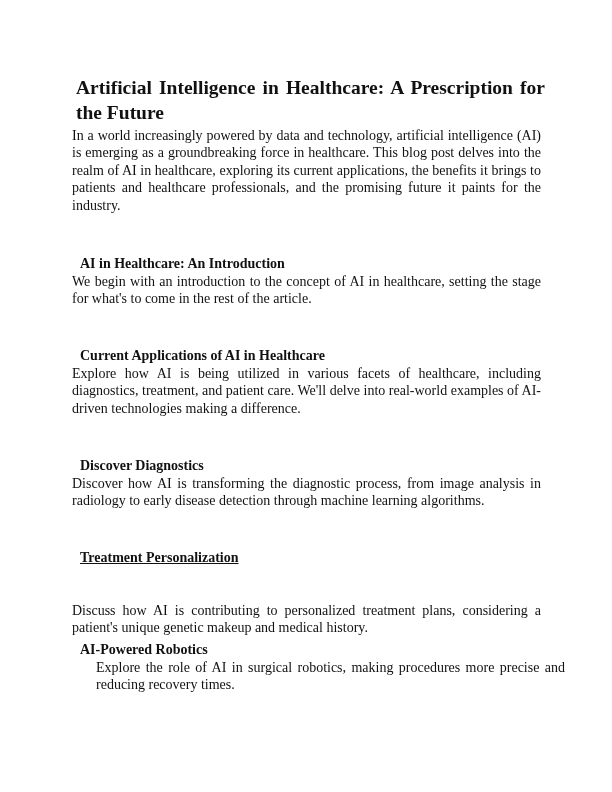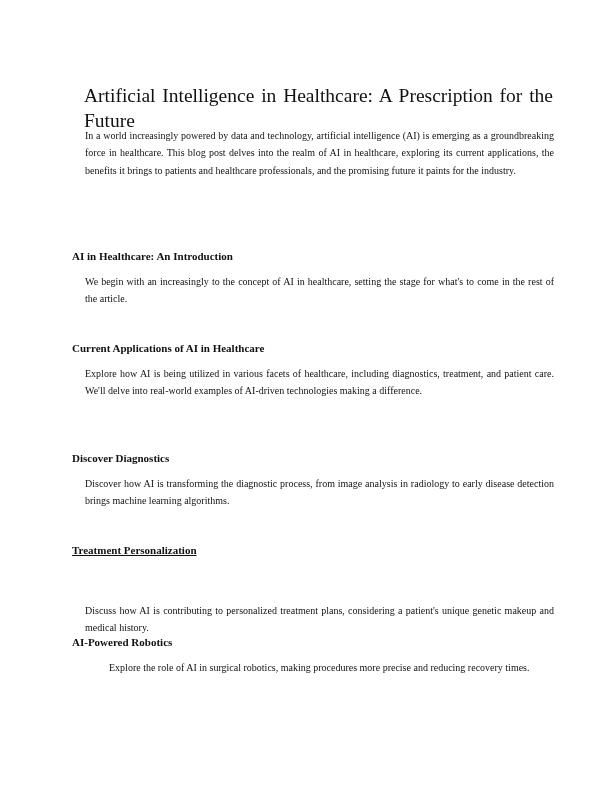--- a/index.html
+++ b/index.html
@@ -19,62 +19,62 @@
       position: absolute;
       left: 72px;
       top: 0;
       width: 469px;
     }
     .doc-title {
       position: absolute;
       left: 0;
       top: 71px;
       width: 469px;
-      margin: 12px;
+      margin: 4px;
       font-size: 19.5px;
       line-height: 25px;
-      font-weight: normal;
+      font-weight: bold;
       text-align: justify;
       text-align-last: left;
     }
     .para {
       position: absolute;
-      left: 13px;
+      left: 0;
       width: 469px;
       margin: 0;
-      font-size: 10px;
+      font-size: 14px;
       line-height: 17.4px;
       text-align: justify;
       text-align-last: left;
     }
     .section-heading {
       position: absolute;
       left: 0;
       width: 469px;
-      margin: 0;
-      font-size: 11px;
+      margin: 8px;
+      font-size: 14px;
       line-height: 18px;
       font-weight: bold;
     }
   </style>
 </head>
 <body>
 
 <div class="page">
   <h1 class="doc-title">Artificial Intelligence in Healthcare: A Prescription for the Future</h1>
 
   <p class="para" style="top:127px;">In a world increasingly powered by data and technology, artificial intelligence (AI) is emerging as a groundbreaking force in healthcare. This blog post delves into the realm of AI in healthcare, exploring its current applications, the benefits it brings to patients and healthcare professionals, and the promising future it paints for the industry.</p>
 
   <h2 class="section-heading" style="top:247px;">AI in Healthcare: An Introduction</h2>
-  <p class="para" style="top:273px;">We begin with an increasingly to the concept of AI in healthcare, setting the stage for what's to come in the rest of the article.</p>
+  <p class="para" style="top:273px;">We begin with an introduction to the concept of AI in healthcare, setting the stage for what's to come in the rest of the article.</p>
 
   <h2 class="section-heading" style="top:339px;">Current Applications of AI in Healthcare</h2>
   <p class="para" style="top:365px;">Explore how AI is being utilized in various facets of healthcare, including diagnostics, treatment, and patient care. We'll delve into real-world examples of AI-driven technologies making a difference.</p>
 
   <h2 class="section-heading" style="top:449px;">Discover Diagnostics</h2>
-  <p class="para" style="top:475px;">Discover how AI is transforming the diagnostic process, from image analysis in radiology to early disease detection brings machine learning algorithms.</p>
+  <p class="para" style="top:475px;">Discover how AI is transforming the diagnostic process, from image analysis in radiology to early disease detection through machine learning algorithms.</p>
 
   <h2 class="section-heading" style="top:541px;text-decoration:underline;">Treatment Personalization</h2>
   <p class="para" style="top:567px;margin-top:35px;">Discuss how AI is contributing to personalized treatment plans, considering a patient's unique genetic makeup and medical history.</p>
 
   <h2 class="section-heading" style="top:633px;">AI-Powered Robotics</h2>
   <p class="para" style="top:659px;margin-left:24px;">Explore the role of AI in surgical robotics, making procedures more precise and reducing recovery times.</p>
 </div>
 
 </body></html>

